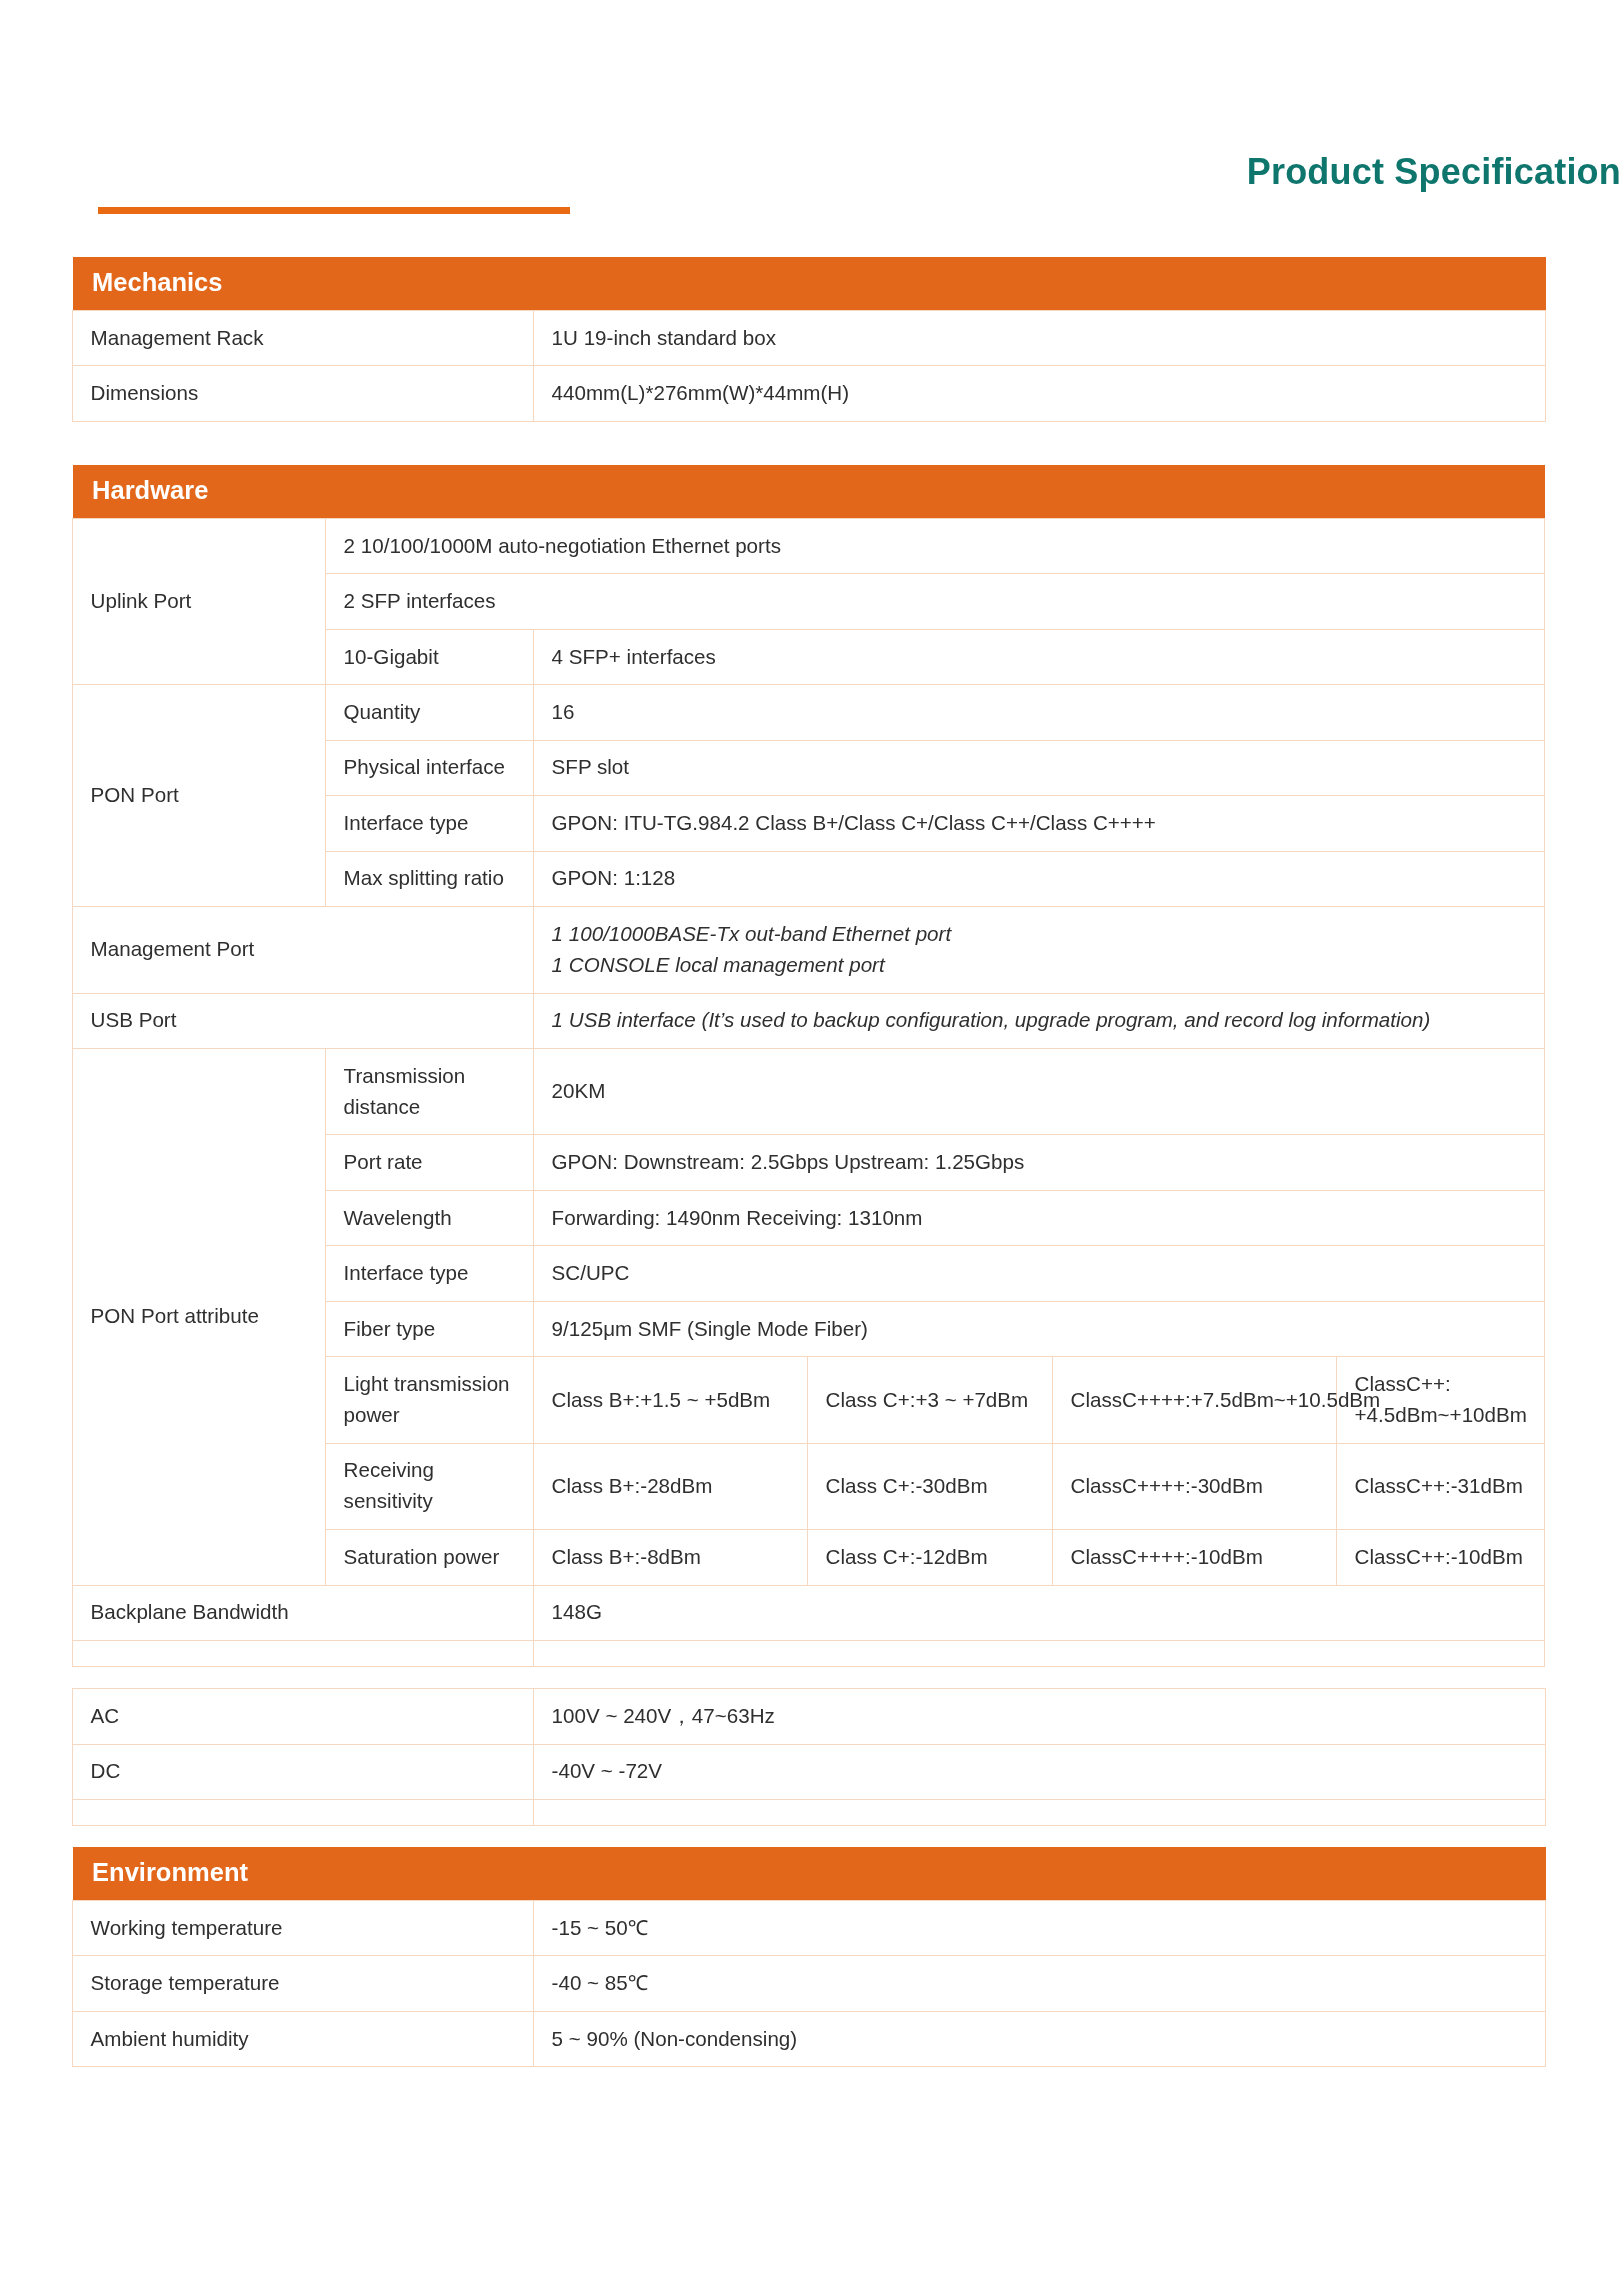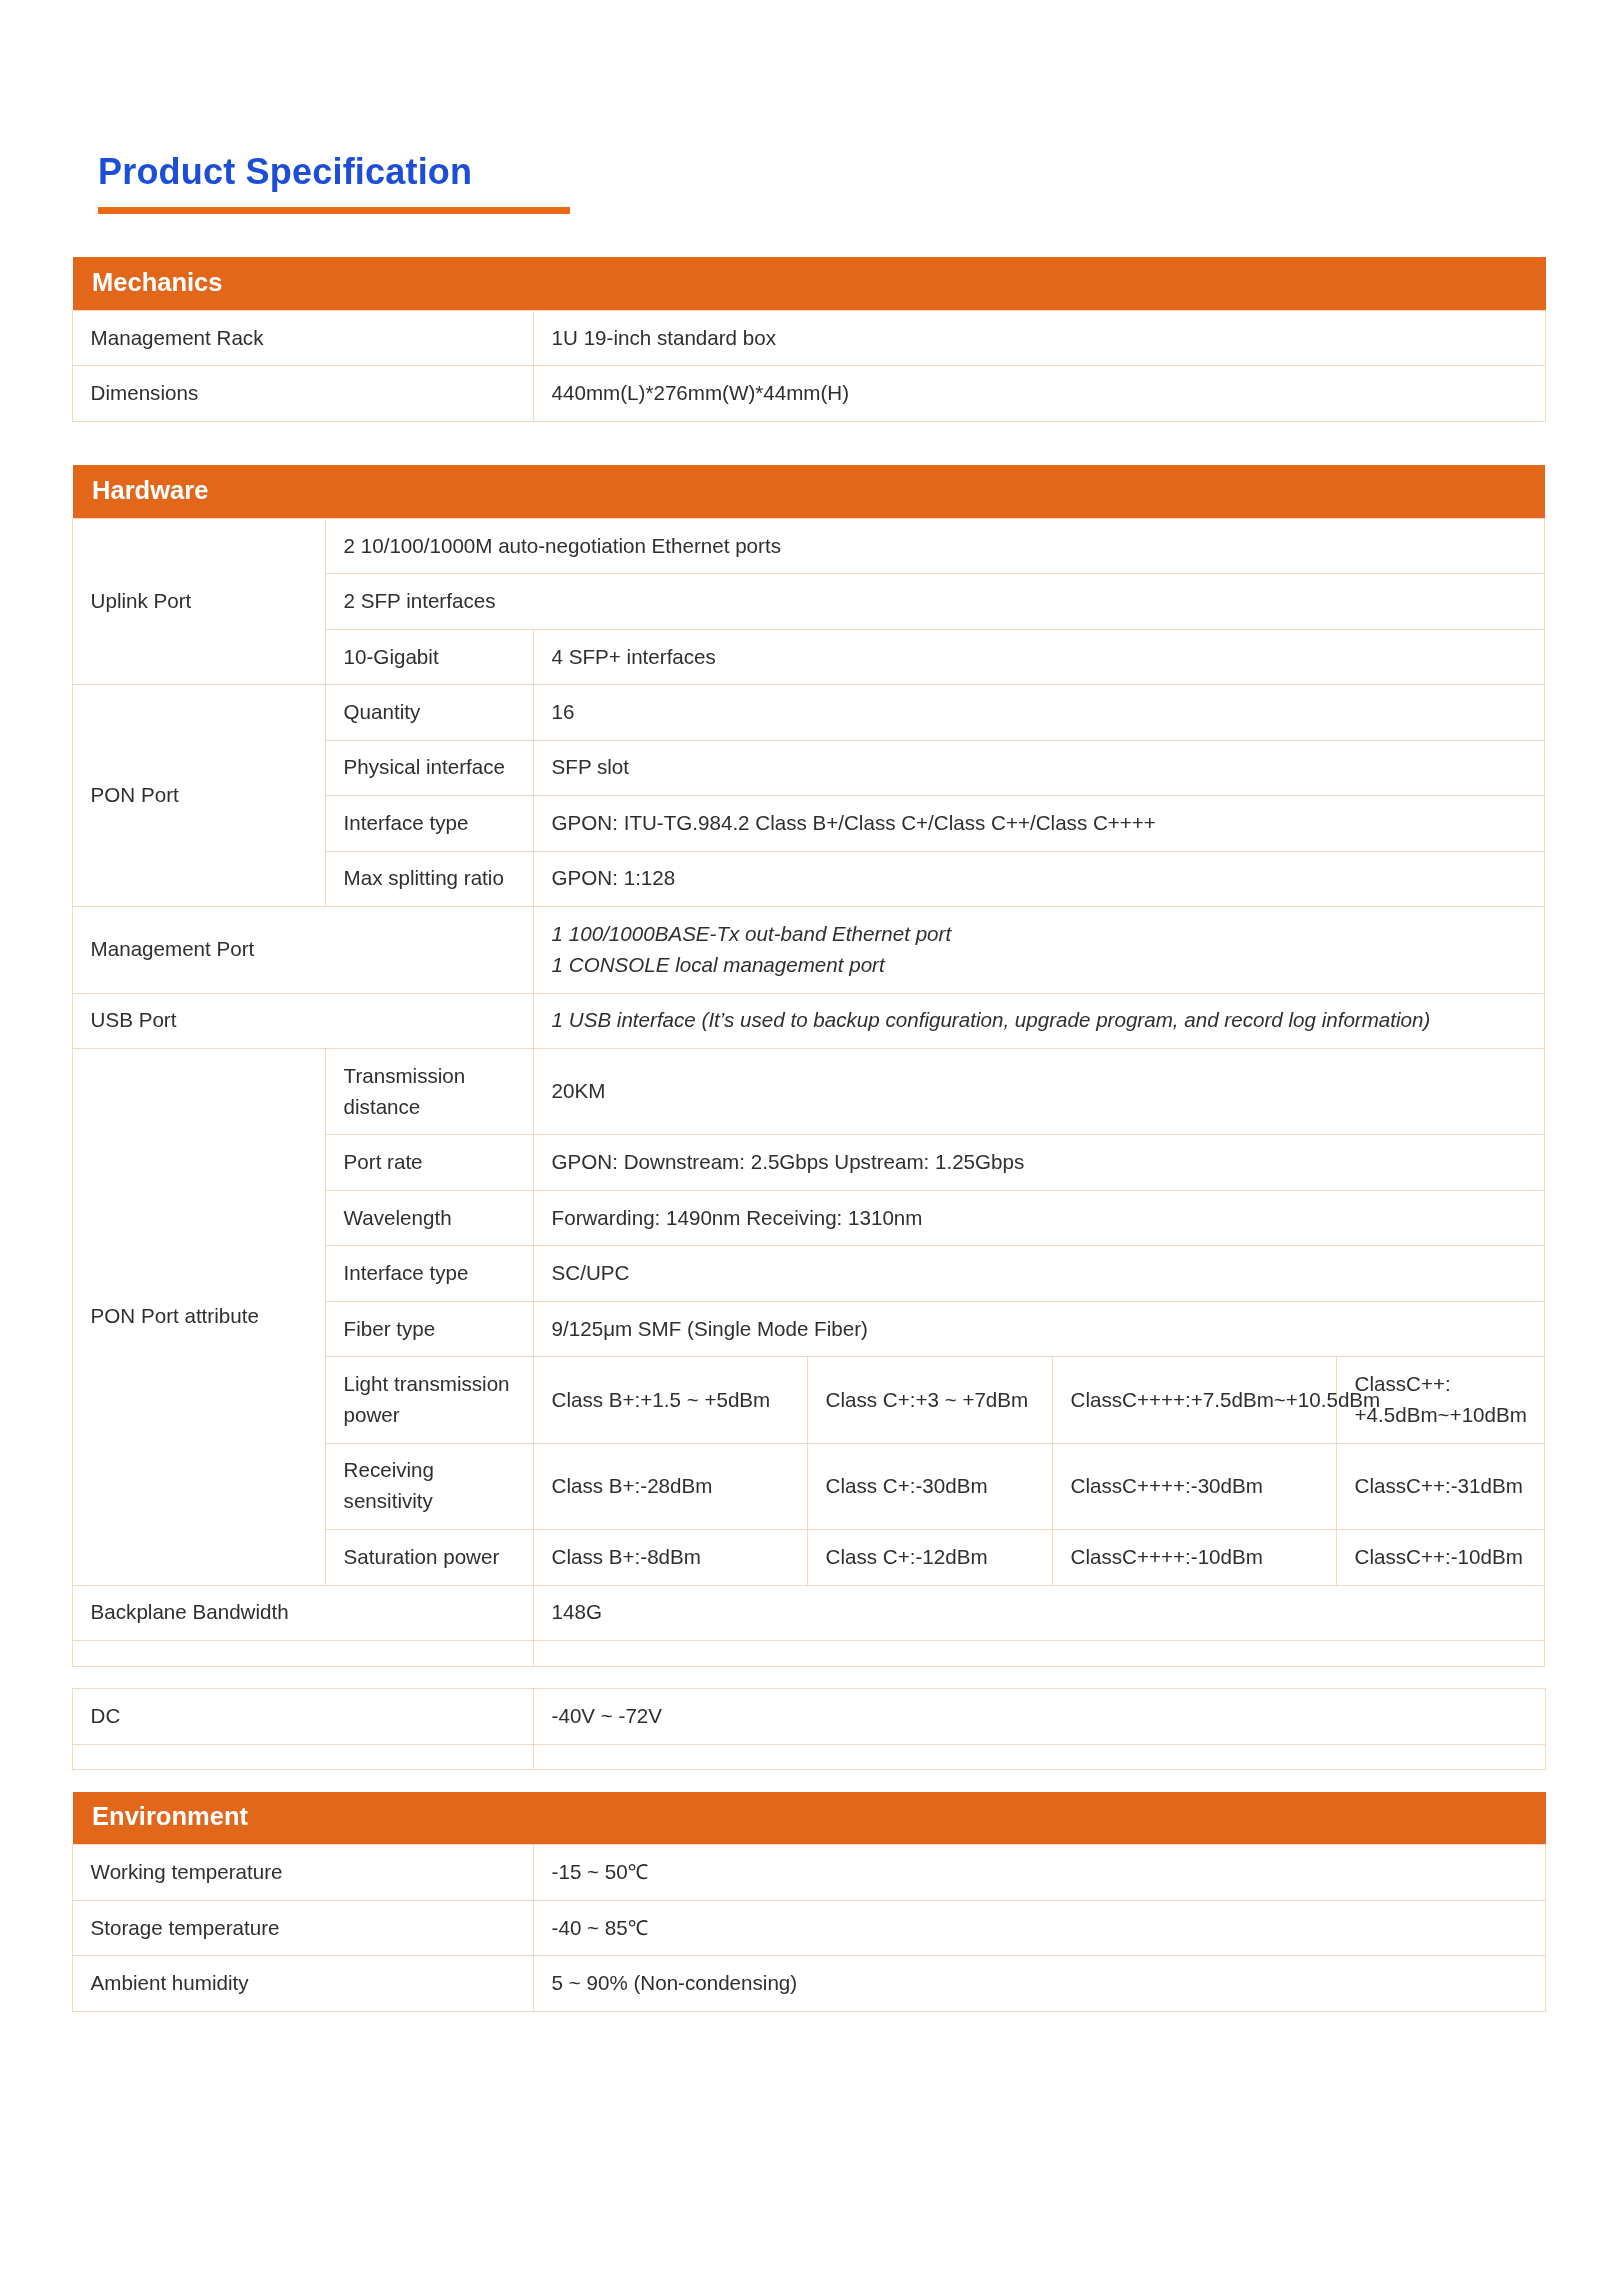--- a/index.html
+++ b/index.html
@@ -14,23 +14,24 @@
     position: relative;
   }
 
   .page { position: relative; width: 1621px; min-height: 2293px; padding: 0; }
 
   
   .title-block { margin: 152px 0 0 98px; }
   .page-title {
     font-size: 36px;
     font-weight: bold;
-    color: #1d4ed8;
+    color: #0f766e;
     letter-spacing: 0.2px;
     line-height: 1.1;
+    text-align: right;
   }
   .title-rule {
     width: 472px;
     height: 6.9px;
     background: #E96A12;
     margin-top: 15.7px;
   }
 
   
   .spec-table {
@@ -226,20 +227,24 @@
 
   <div class="gap-22"></div>
 
   <table class="spec-table">
     <colgroup>
         <col style="width:461px">
         <col style="width:1012px">
       </colgroup>
     <tbody>
       <tr>
+        <td class="cell lbl">AC</td>
+        <td class="cell val">100V ~ 240V，47~63Hz</td>
+      </tr>
+      <tr>
         <td class="cell lbl">DC</td>
         <td class="cell val">-40V ~ -72V</td>
       </tr>
       <tr class="empty-row">
         <td></td>
         <td></td>
       </tr>
     </tbody>
   </table>
 

